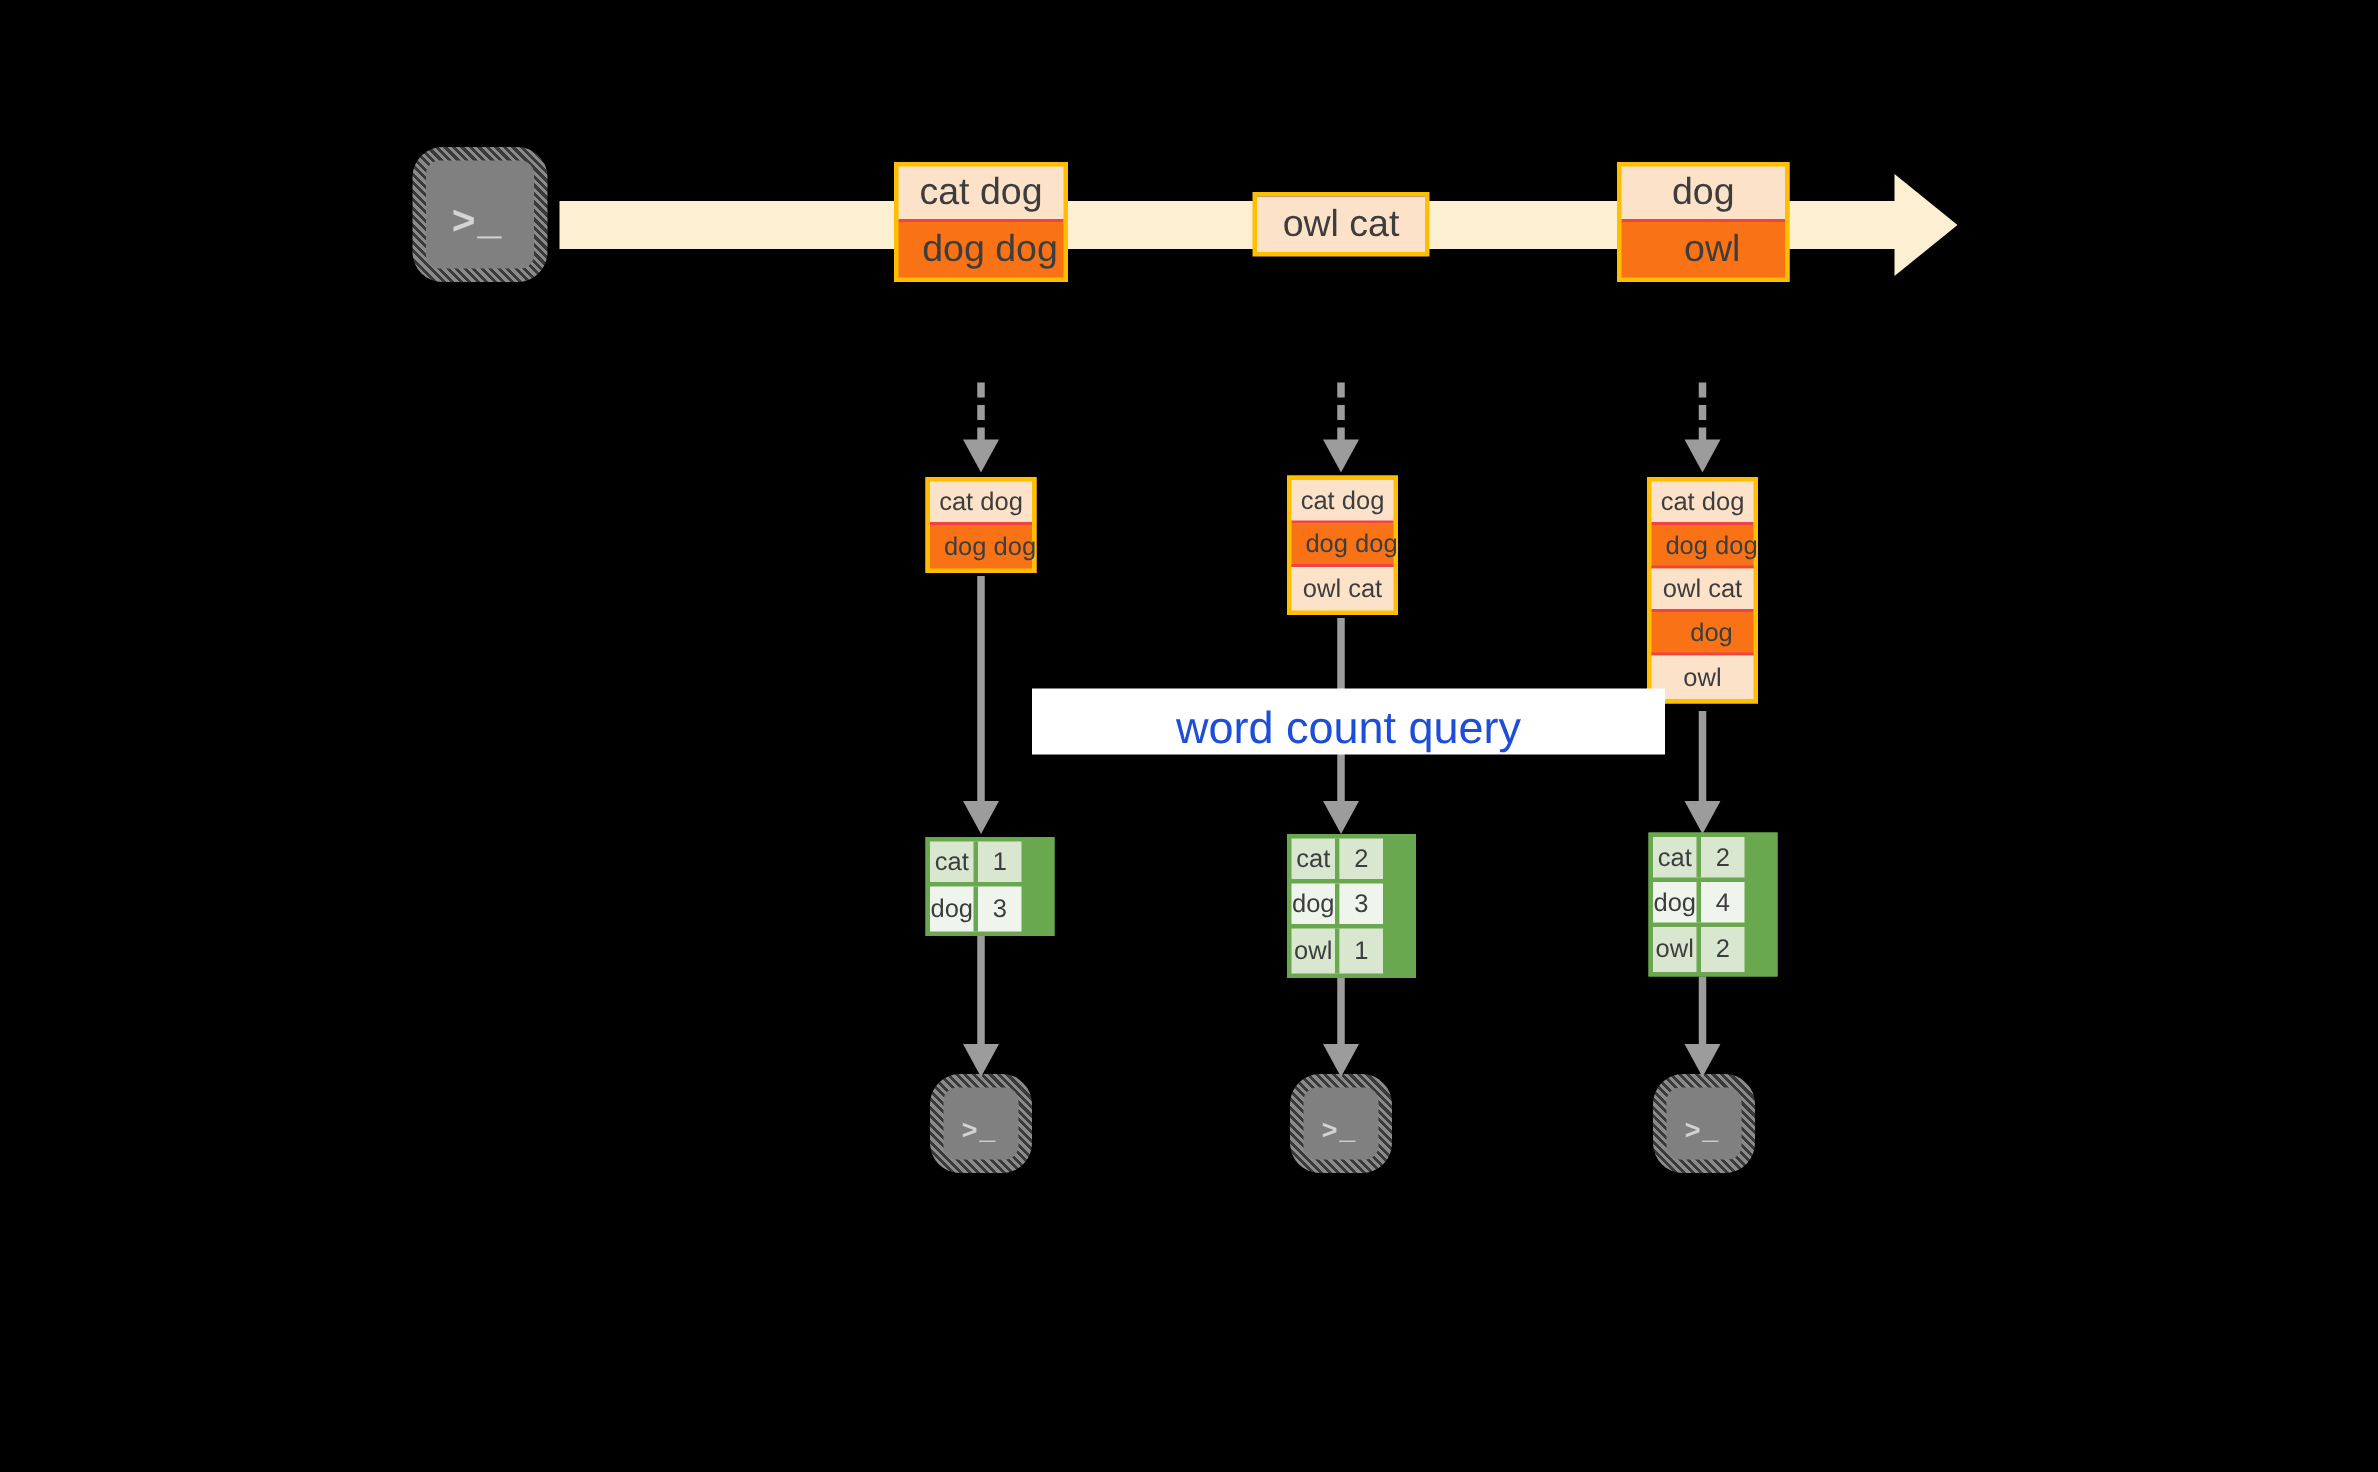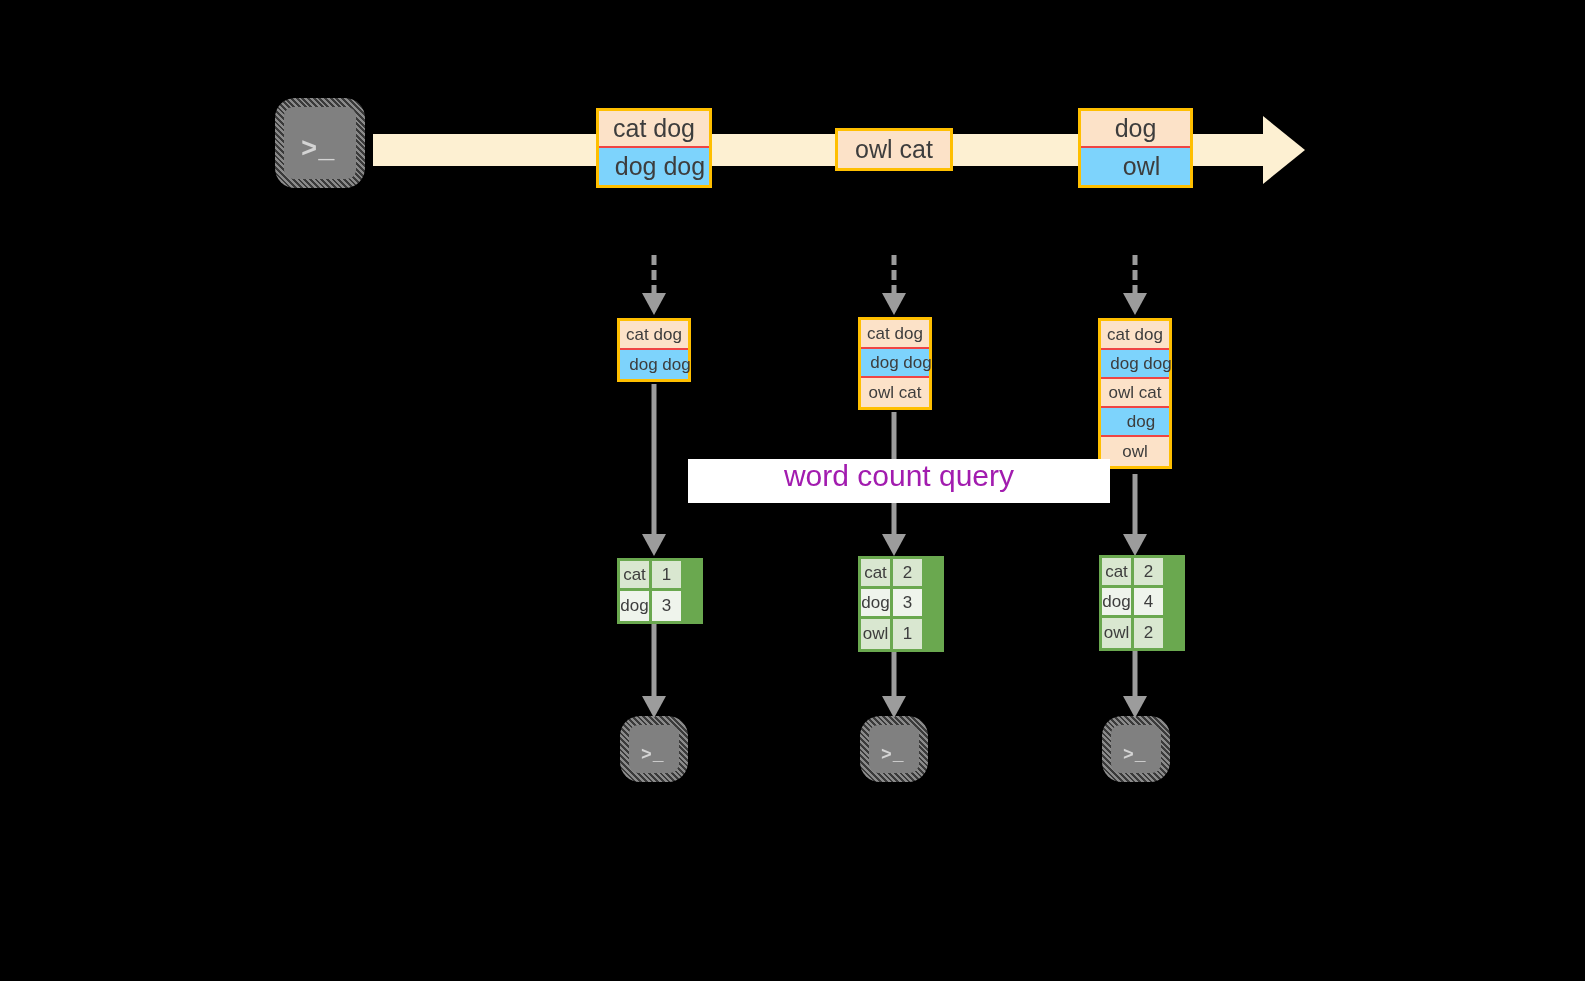--- a/index.html
+++ b/index.html
@@ -70,21 +70,21 @@
   .recstack .row {
     display:flex;
     align-items:center;
     justify-content:center;
     color:#3d3d3d;
     border-bottom:2px solid #ef4444;
     white-space:nowrap;
   }
   .recstack .row:last-child { border-bottom:none; }
   .recstack .row.shade-a { background:#fce2c8; }
-  .recstack .row.shade-b { background:#7dd3fc;padding-left:12px; }
+  .recstack .row.shade-b { background:#f97316;padding-left:12px; }
 
   .recstack.big .row   { height:37px; font-size:25px; }
   .recstack.small .row { height:29px; font-size:17px; }
 
   
   .arrow-v { position:absolute; z-index:3; }
   .arrow-v .line {
     position:absolute;
     left:50%;
     transform:translateX(-50%);
@@ -105,23 +105,23 @@
     border-left:12px solid transparent;
     border-right:12px solid transparent;
     border-top:22px solid #9c9c9c;
   }
 
   
   .query-banner {
     position:absolute;
     background:#ffffff;
     display:flex;
-    align-items:flex-start;
+    align-items:flex-end;
     justify-content:center;
-    color:#a21caf;
+    color:#1d4ed8;
     z-index:8;
   }
 
   
   .restable {
     position:absolute;
     border:3px solid #6aa84f;
     background:#6aa84f;
     z-index:6;
     display:flex;

